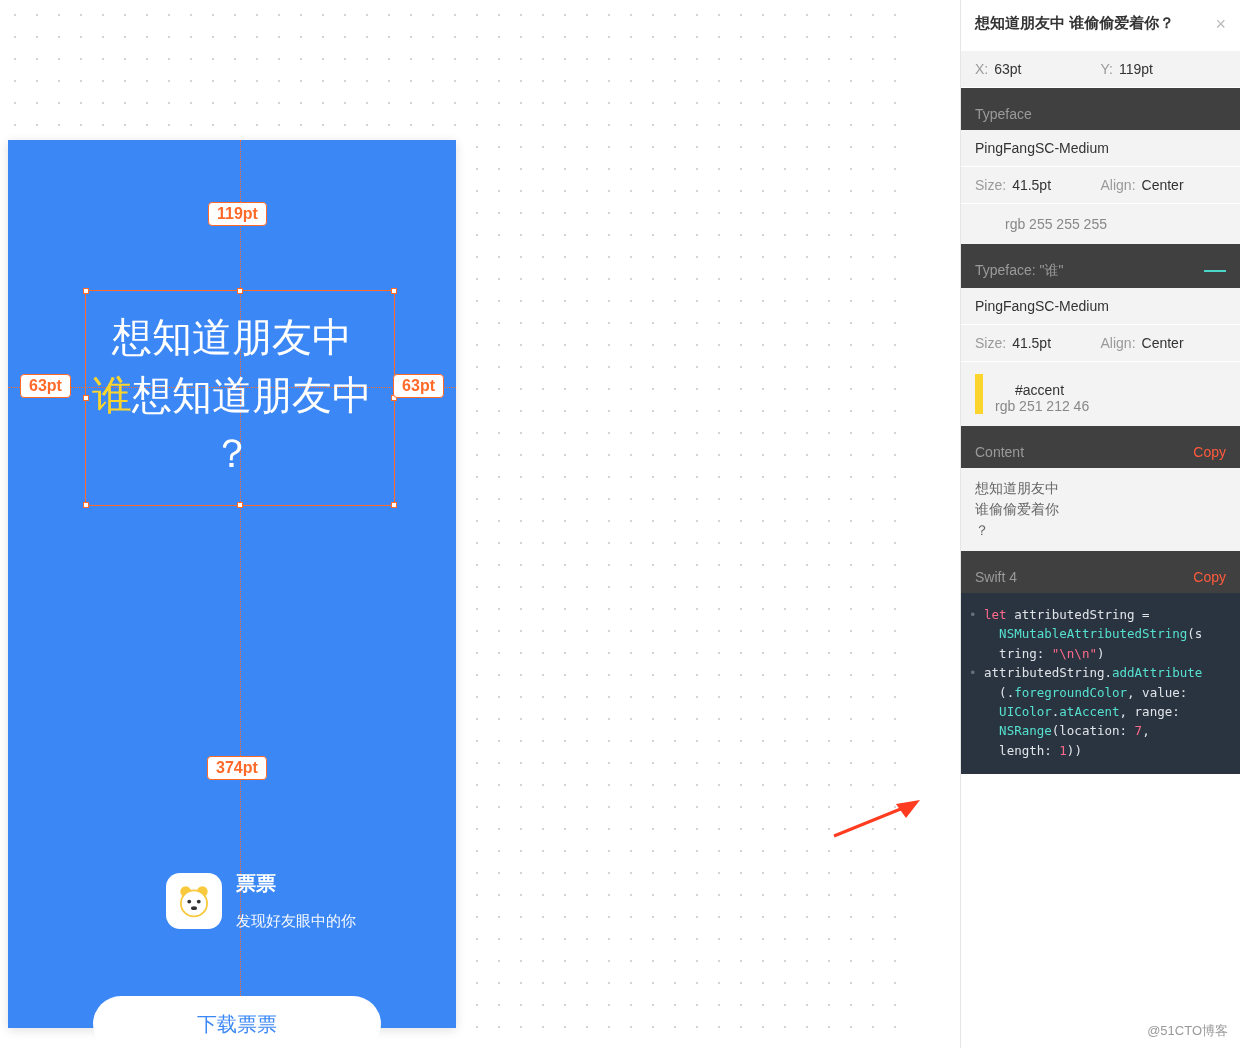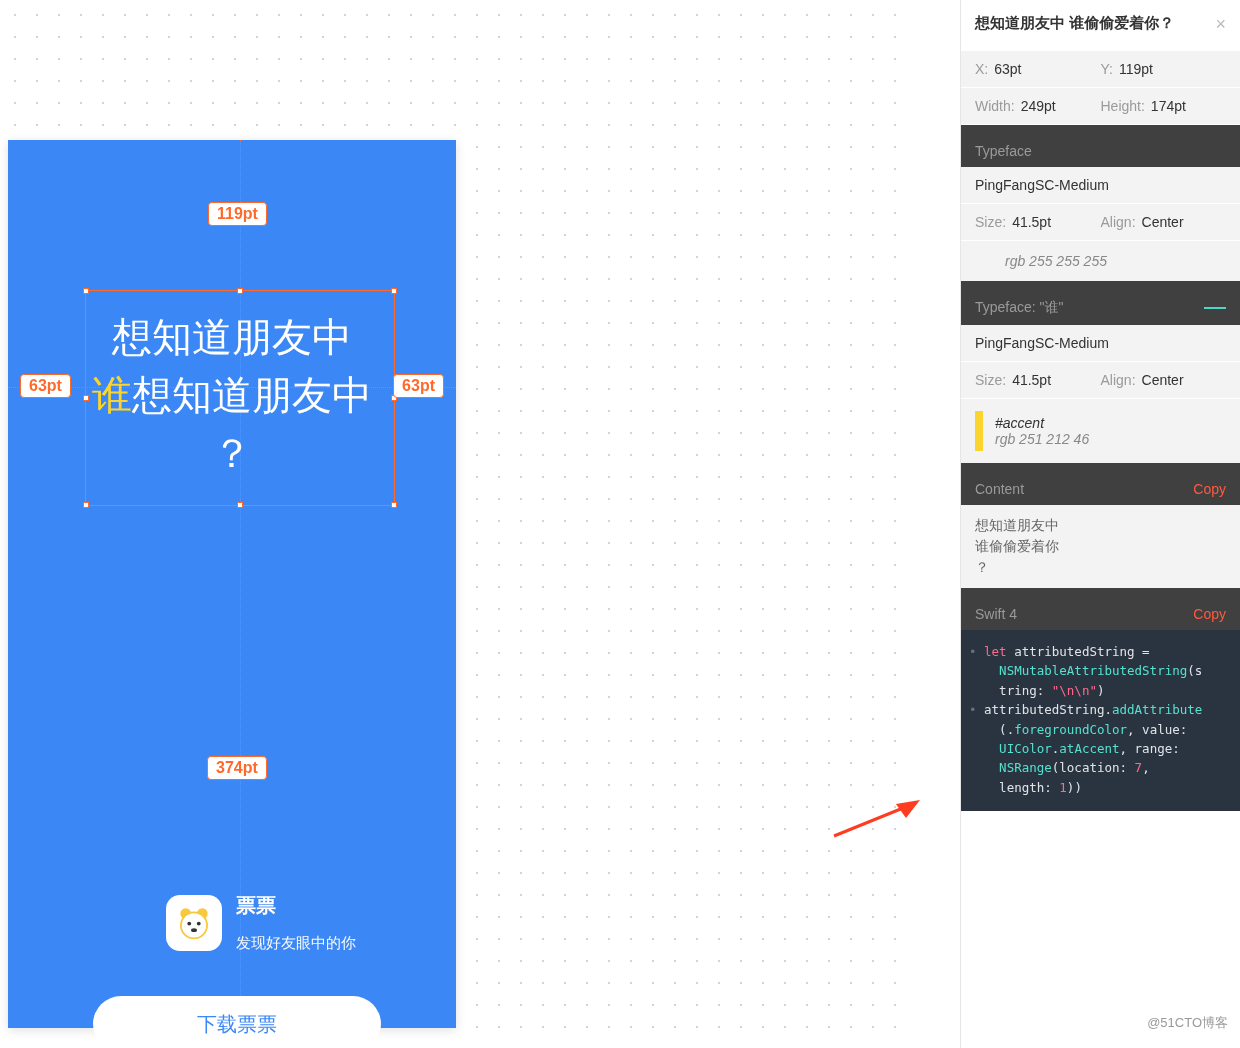--- a/index.html
+++ b/index.html
@@ -71,21 +71,21 @@
   left: 63px; right: 63px; top: 168px;
   color: #fff;
   font-size: 40px;
   line-height: 1.45;
   text-align: center;
   font-weight: 500;
 }
 .title-text .accent { color: #fbd42e; }
 .app-block {
   position: absolute;
-  left: 158px; top: 752px;
+  left: 158px; top: 730px;
   display: flex; align-items: center; gap: 14px;
 }
 .app-icon {
   width: 56px; height: 56px; border-radius: 14px;
   background: #fff;
   display: flex; align-items: center; justify-content: center;
 }
 .app-icon svg { width: 38px; height: 38px; }
 .app-labels { color: #fff; }
 .app-name { font-size: 20px; font-weight: 600; }
@@ -130,29 +130,28 @@
 .kv .v { color: #333; }
 .sect-head {
   background: #404040;
   padding: 18px 14px 8px;
   color: #9a9a9a;
   display: flex; justify-content: space-between; align-items: center;
 }
 .sect-head .copy { color: #ff5a3c; cursor: pointer; font-size: 14px; }
 .swatch-row {
   background: #f3f3f3;
-  display: flex; align-items: center; gap: 12px;
+  display: flex; align-items: flex-end; gap: 12px;
   padding: 12px 14px;
-  font-style: italic;
 }
 .swatch-row.indent { padding-left: 44px; }
 .swatch { width: 8px; height: 40px; }
 .swatch.accent { background: #fbd42e; }
 .color-label { color: #888; }
-.color-name { color: #333; font-weight: 500; }
+.color-name { color: #333; font-weight: 500; margin-left: 20px; }
 .content-block {
   background: #f3f3f3;
   padding: 10px 14px;
   color: #666;
   line-height: 1.5;
   white-space: pre-line;
 }
 .code-block {
   background: #2a3440;
   color: #e0e4e8;
@@ -165,21 +164,21 @@
 }
 .code-block .bullet { color: #647080; }
 .code-block .kw   { color: #ff6a8a; }
 .code-block .type { color: #55e0cf; }
 .code-block .str  { color: #ff6a8a; }
 .code-block .fn   { color: #55e0cf; }
 .code-block .prop { color: #55e0cf; }
 .code-block .num  { color: #ff6a8a; }
 .watermark {
   position: absolute;
-  right: 12px; bottom: 16px;
+  right: 12px; bottom: 8px;
   color: #999; font-size: 13px;
 }
 .arrow {
   position: absolute;
   left: 830px; top: 800px;
   width: 90px; height: 40px;
   pointer-events: none;
 }
 </style>
 </head>
@@ -250,30 +249,20 @@
   <div class="insp-row">
     <div class="kv">
         <span class="k">X:</span>
         <span class="v">63pt</span>
       </div>
     <div class="kv">
         <span class="k">Y:</span>
         <span class="v">119pt</span>
       </div>
   </div>
-  <div class="insp-row">
-    <div class="kv">
-        <span class="k">Width:</span>
-        <span class="v">249pt</span>
-      </div>
-    <div class="kv">
-        <span class="k">Height:</span>
-        <span class="v">174pt</span>
-      </div>
-  </div>
 
   <div class="sect-head">
     <span>Typeface</span>
   </div>
   <div class="insp-row">
     <div class="kv">
         <span class="v">PingFangSC-Medium</span>
       </div>
   </div>
   <div class="insp-row">

